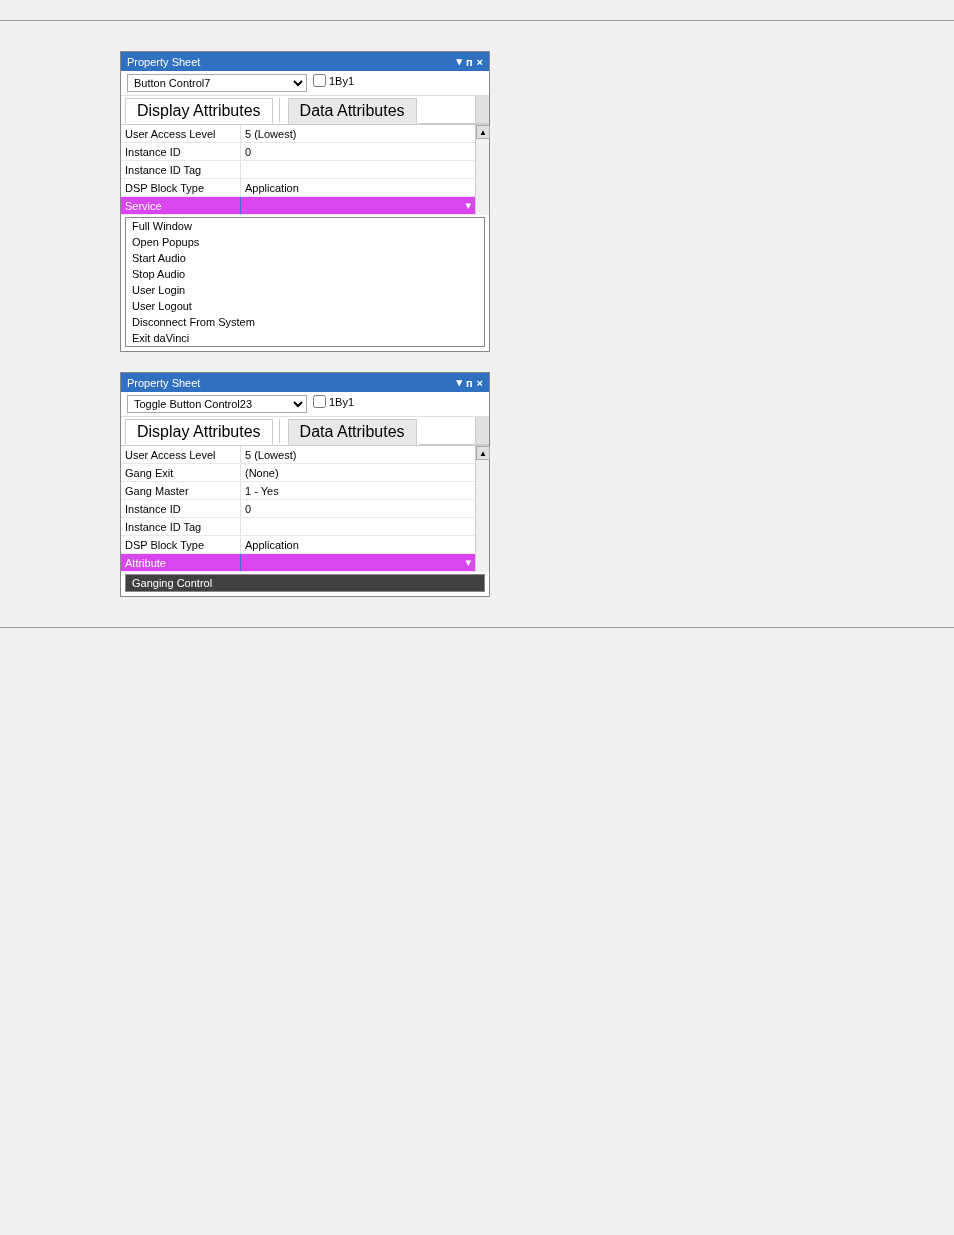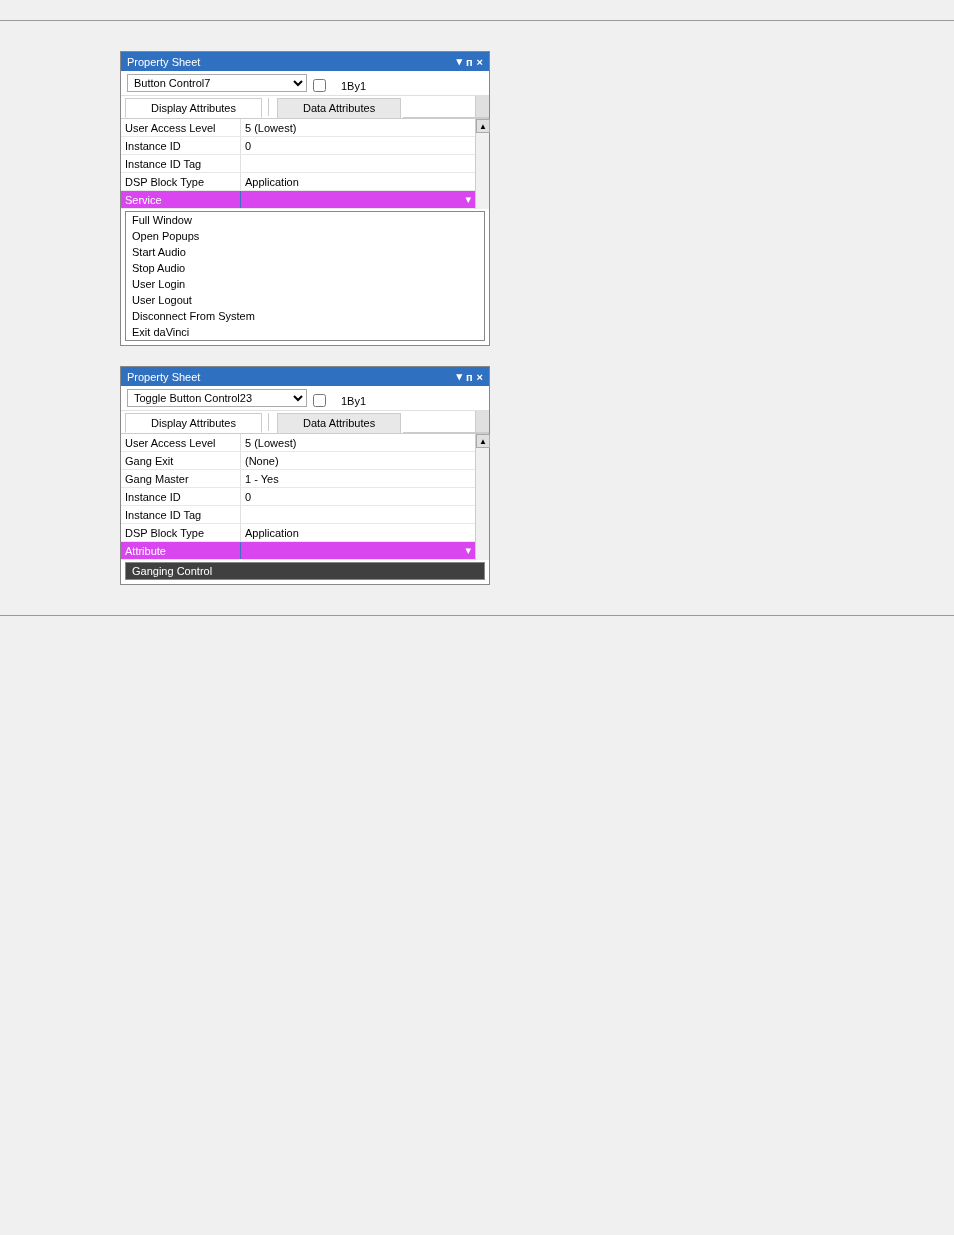--- a/index.html
+++ b/index.html
@@ -74,52 +74,52 @@
     .ps-titlebar-btn {
       color: #fff;
       font-size: 11px;
       cursor: pointer;
       font-weight: bold;
     }
 
     .ps-control-row {
       padding: 3px 6px;
       display: flex;
-      align-items: flex-end;
+      align-items: flex-start;
       gap: 6px;
       border-bottom: 1px solid #e0e0e0;
     }
 
     .ps-control-select {
       border: 1px solid #aaa;
       background: #fff;
       font-size: 11px;
       padding: 1px 2px;
       width: 180px;
     }
 
     .ps-checkbox-label {
       display: flex;
       align-items: center;
-      gap: 15px;
+      gap: 3px;
       font-size: 11px;
     }
 
     .ps-tabs {
       display: flex;
       border-bottom: 1px solid #ccc;
     }
 
     .ps-tab {
-      padding: 3px 25px;
+      padding: 3px 11px;
       border: 1px solid #ccc;
       border-bottom: none;
       background: #e8e8e8;
       cursor: pointer;
-      font-size: 11px;
+      font-size: 16px;
       margin-right: 2px;
       margin-top: 2px;
       margin-left: 4px;
     }
 
     .ps-tab.active {
       background: #fff;
       border-bottom: 1px solid #fff;
     }
 

